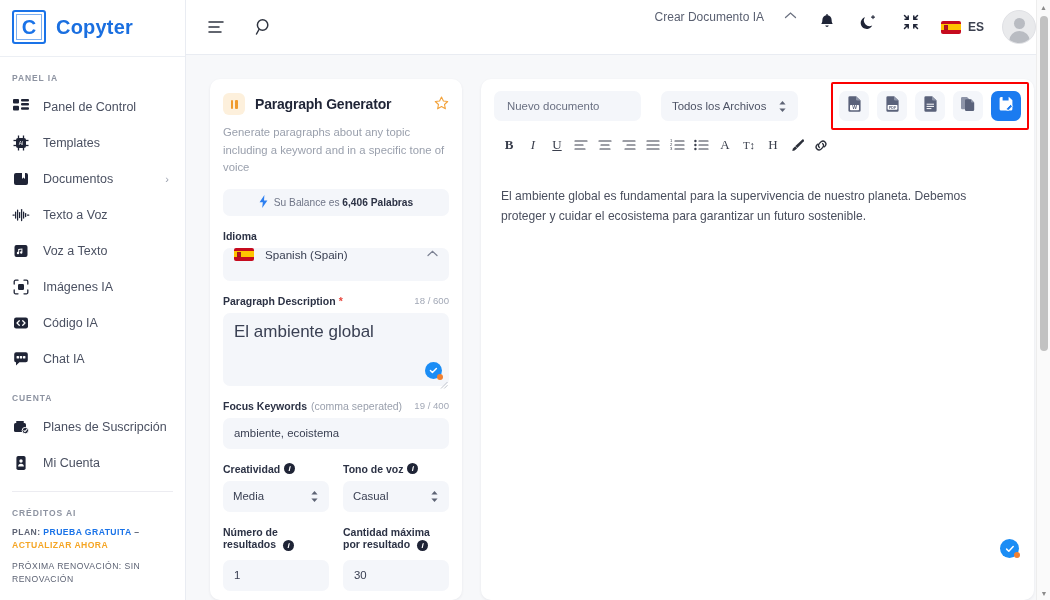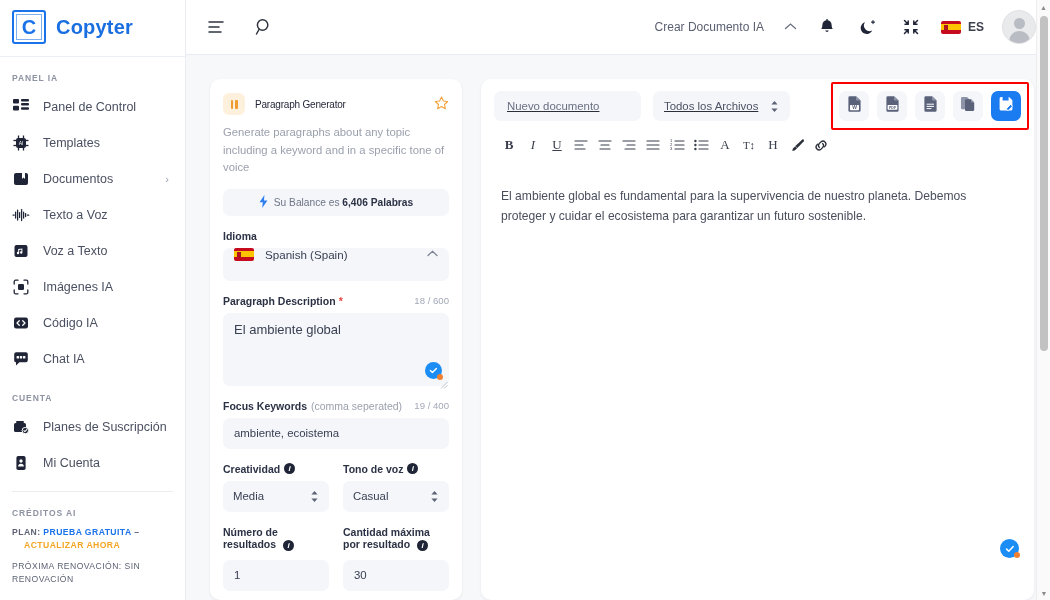--- a/index.html
+++ b/index.html
@@ -39,31 +39,31 @@
     position: relative;
   }
   .nav-icon { width: 18px; height: 18px; flex: 0 0 18px; display:flex; align-items:center; justify-content:center; }
   .nav-icon svg { display: block; }
   .nav-caret { position: absolute; right: 16px; color: #9aa0ae; font-size: 11px; }
   .side-divider { height: 1px; background: #ececf1; margin: 10px 12px 0 12px; }
 
   .credits-line { font-size: 8.6px; letter-spacing: .45px; color: #5d6374; padding: 0 12px; line-height: 1.5; }
   .credits-line.plan { padding-top: 2px; font-weight: 700; }
   .c-blue { color: #1a73e8; font-weight: 700; }
-  .c-orange { color: #f5a524; font-weight: 700; margin-left: 12px; }
+  .c-orange { color: #f5a524; font-weight: 700; }
 
   
   .main { flex: 1 1 auto; height: 600px; position: relative; background: #f7f8fa; overflow: hidden; }
   .topbar {
     height: 55px; background: #ffffff; border-bottom: 1px solid #e9ecf2;
     display: flex; align-items: center; padding: 0 14px 0 18px; gap: 0;
   }
   .top-left-icons { display: flex; align-items: center; gap: 24px; }
   .icon-btn { width: 24px; height: 24px; display: flex; align-items: center; justify-content: center; cursor: pointer; color: #2f3440; }
-  .top-right { margin-left: auto; display: flex; align-items: center; gap: 18px; }
+  .top-right { margin-left: auto; display: flex; gap: 18px; }
   .create-doc { font-size: 12px; color: #5a6071; cursor: pointer; }
   .chev-up { color: #6b7180; font-size: 11px; cursor: pointer; margin-left: 2px; }
   .flag {
     width: 20px; height: 13px; border-radius: 2px; overflow: hidden; position: relative;
     background: #c60b1e; display:inline-block;
   }
   .flag::after { content:""; position:absolute; left:0; right:0; top:25%; height:50%; background:#ffc400; }
   .flag .crest { position:absolute; left:3px; top:4px; width:4px; height:5px; background:#c60b1e; border:.5px solid #9b1b22; z-index:2;}
   .lang-wrap { display:flex; align-items:center; gap:7px; cursor:pointer; }
   .lang-code { font-size: 12px; color: #3c4150; font-weight: 600; }
@@ -81,21 +81,21 @@
 
   .card { background: #ffffff; border-radius: 10px; box-shadow: 0 1px 3px rgba(25,35,60,.07); }
 
   .form-card { width: 252px; flex: 0 0 252px; padding: 14px 13px 8px 13px; height: 100%; overflow: hidden; }
   .tpl-head { display: flex; align-items: center; gap: 10px; }
   .tpl-badge {
     width: 22px; height: 22px; border-radius: 6px; background: #fdf0dc;
     display: flex; align-items: center; justify-content: center; gap: 2px;
   }
   .tpl-badge i { display:block; width: 2.5px; height: 9px; background: #f09b2e; border-radius: 1px; }
-  .tpl-title { font-size: 10px; font-weight: 400; color: #1f2436; letter-spacing: -.2px; }
+  .tpl-title { font-size: 14px; font-weight: 700; color: #1f2436; letter-spacing: -.2px; }
   .tpl-star { margin-left: auto; color: #f3a33c; font-size: 15px; cursor: pointer; line-height: 1; }
   .tpl-desc { font-size: 11.3px; color: #9aa0ad; line-height: 1.55; margin-top: 9px; }
 
   .balance-pill {
     margin-top: 12px; background: #f4f6fa; border-radius: 7px; height: 27px;
     display: flex; align-items: center; justify-content: center; gap: 6px;
   }
   .balance-pill .bolt { color: #2d7ff0; font-size: 11px; }
   .balance-pill .txt { font-size: 10.2px; color: #6e7486; }
   .balance-pill .txt b { color: #2c3245; }
@@ -111,39 +111,39 @@
   }
 
   .select-box, .text-box, .textarea-box {
     background: #f4f6fa; border-radius: 7px; border: none; width: 100%;
     font-family: "Liberation Sans", sans-serif;
   }
   .select-box { height: 33px; display: flex; padding: 0 11px; gap: 11px; cursor: pointer; }
   .select-box .val { font-size: 11.6px; color: #3a4053; }
   .select-box .caret { margin-left: auto; color: #7b8192; font-size: 10px; }
   .textarea-box { height: 73px; padding: 9px 11px; position: relative; }
-  .textarea-box .val { font-size: 13px; color: #3a4053; }
+  .textarea-box .val { font-size: 17px; color: #3a4053; }
   .text-box { height: 31px; display: flex; align-items: center; padding: 0 11px; }
   .text-box .val { font-size: 11.4px; color: #3a4053; }
 
   .gram-badge { position: absolute; right: 7px; bottom: 7px; width: 17px; height: 17px; }
   .gram-badge .circle { width: 17px; height: 17px; border-radius: 50%; background: #1b8df5; display:flex; align-items:center; justify-content:center; color:#fff; font-size:9px; }
   .gram-badge .dot { position: absolute; right: -1px; bottom: -1px; width: 6px; height: 6px; border-radius: 50%; background: #f08031; }
   .gram-badge .lines { position:absolute; right:-6px; bottom:-5px; width:9px; height:9px; }
 
   .two-col { display: flex; gap: 14px; }
   .two-col > div { flex: 1 1 0; min-width: 0; }
   .mini-select { height: 31px; background: #f4f6fa; border-radius: 7px; display: flex; align-items: center; padding: 0 10px; cursor: pointer; justify-content: center; }
   .mini-select .val { font-size: 11.4px; color: #3a4053; }
   .mini-select .updown { margin-left: auto; color: #5d6374; font-size: 9px; line-height: .8; display:flex; flex-direction:column; }
   .lbl-2line { min-height: 28px; align-items: flex-start; }
 
   
   .editor-card { flex: 1 1 auto; padding: 12px 13px 0 13px; height: 100%; overflow: hidden; position: relative; }
-  .editor-top { display: flex; align-items: flex-end; gap: 12px; text-decoration: underline; }
+  .editor-top { display: flex; align-items: flex-end; gap: 20px; }
   .doc-name {
     width: 147px; height: 30px; background: #f4f6fa; border-radius: 7px;
     display: flex; align-items: center; padding: 0 13px;
     font-size: 11.4px; color: #6a7082;
   }
   .file-filter {
     width: 137px; height: 30px; background: #f4f6fa; border-radius: 7px;
     display: flex; align-items: center; padding: 0 11px;
     font-size: 11.4px; color: #4d5365; cursor: pointer;
   }

